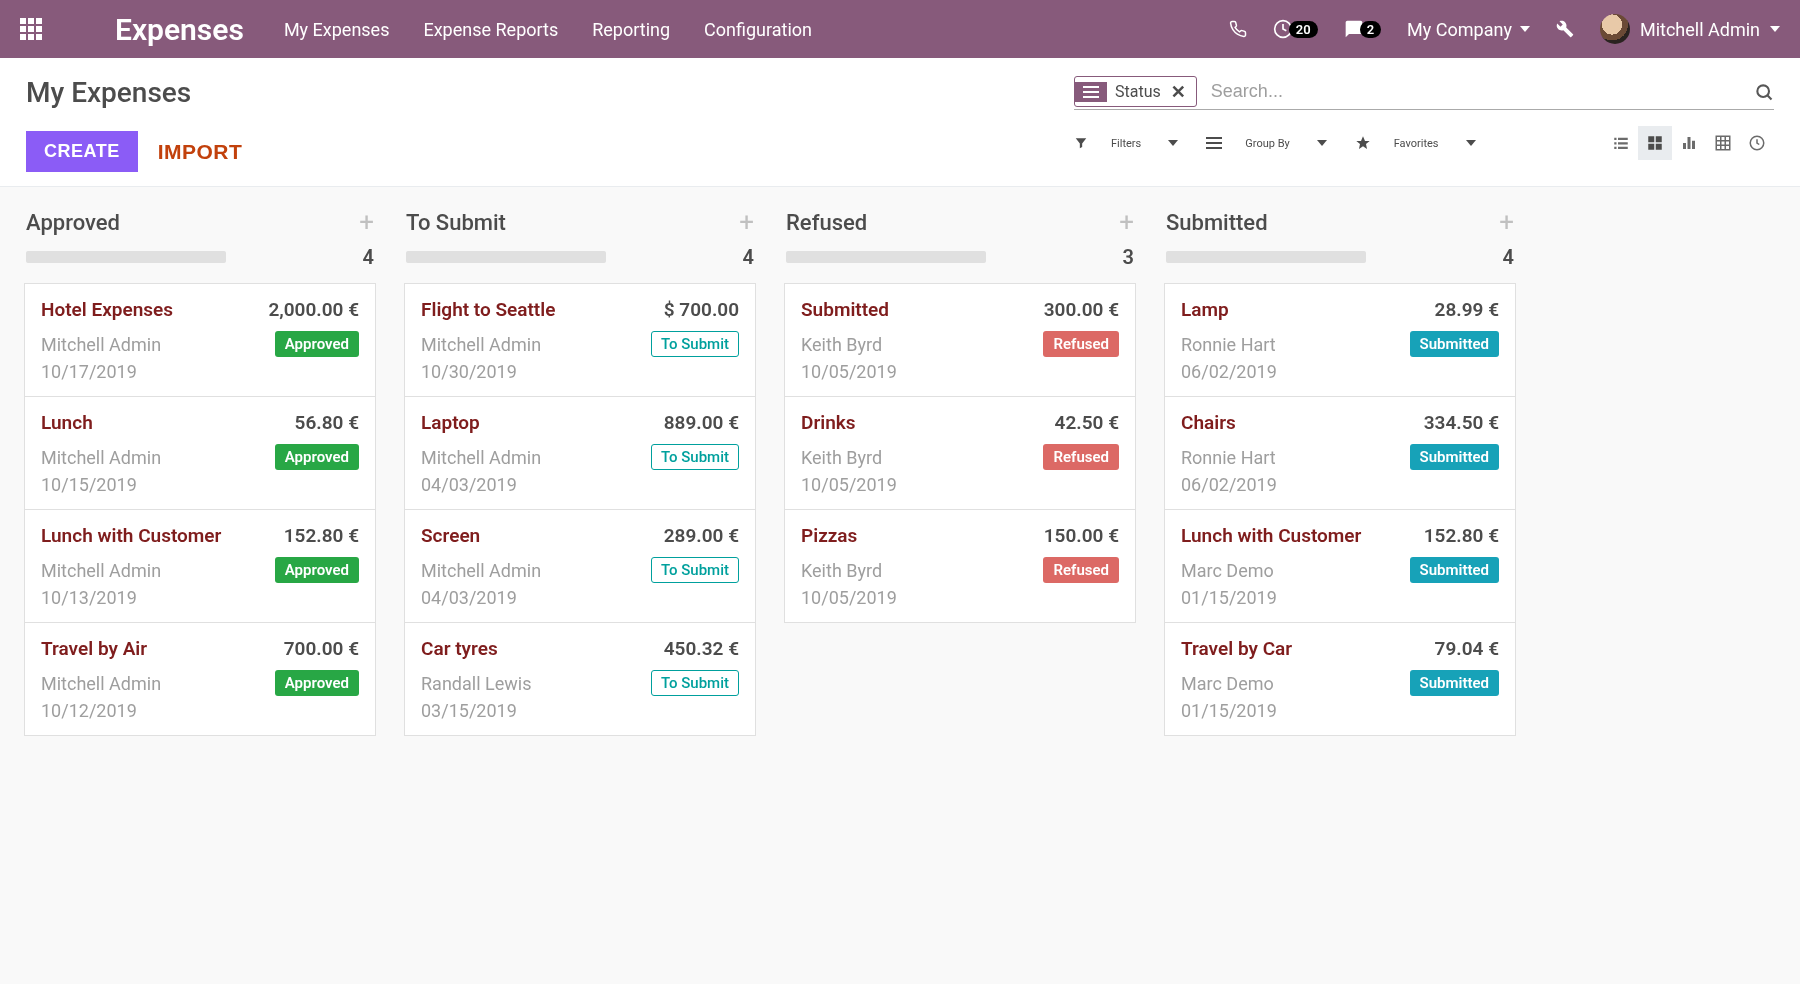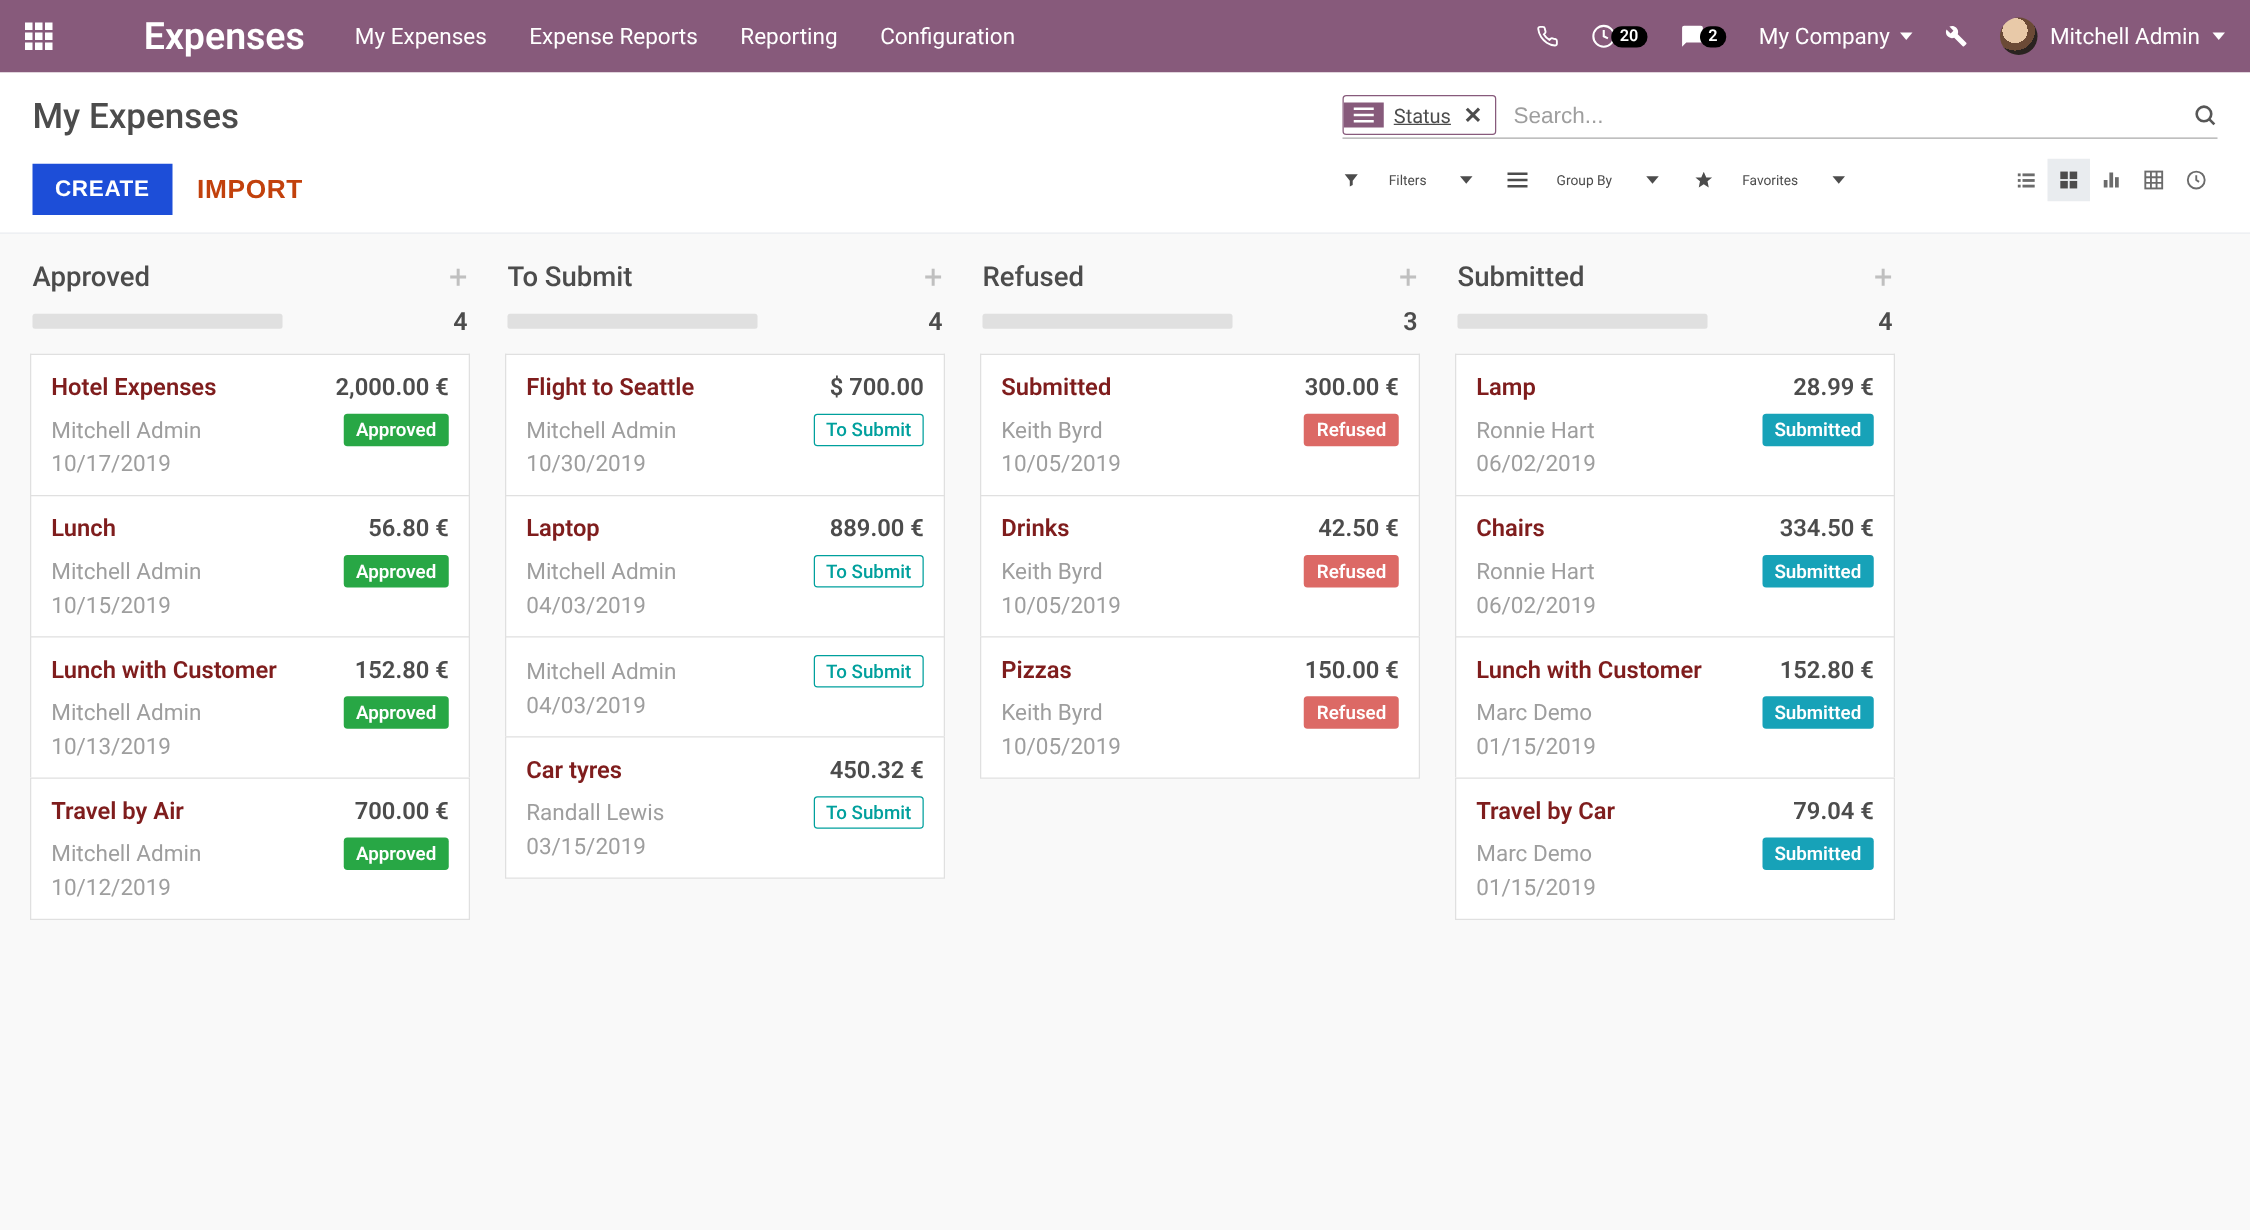--- a/index.html
+++ b/index.html
@@ -21,27 +21,27 @@
 .caret-down { width: 0; height: 0; border-left: 5px solid transparent; border-right: 5px solid transparent; border-top: 6px solid #fff; display: inline-block; }
 .avatar { width: 30px; height: 30px; border-radius: 50%; background: radial-gradient(circle at 40% 35%, #e8c9a8 0 38%, #6b4a36 38% 60%, #2a2320 60%); }
 .user-sel { display: flex; align-items: center; gap: 10px; cursor: pointer; }
 
 
 .control-panel { background: #fff; border-bottom: 1px solid #e9ecef; padding: 18px 26px 14px; display: flex; flex-wrap: wrap; }
 .cp-left { flex: 1; }
 .cp-right { flex: 1; display: flex; flex-direction: column; align-items: flex-end; gap: 16px; }
 .page-title { font-size: 28px; font-weight: 500; color: #4c4c4c; margin-bottom: 22px; }
 .btn-row { display: flex; gap: 20px; align-items: center; }
-.btn-create { background: #1d4ed8; color: #fff; border: none; padding: 10px 18px; font-size: 18px; font-weight: 600; cursor: pointer; letter-spacing: 0.5px; }
+.btn-create { background: #8b5cf6; color: #fff; border: none; padding: 10px 18px; font-size: 18px; font-weight: 600; cursor: pointer; letter-spacing: 0.5px; }
 .btn-import { background: none; border: none; color: #c2410c; font-size: 21px; font-weight: 600; cursor: pointer; letter-spacing: 0.5px; }
 
 .search-wrap { display: flex; align-items: center; border-bottom: 1px solid #aaa; width: 700px; padding-bottom: 2px; }
 .facet { display: flex; align-items: center; border: 1px solid #875A7B; border-radius: 3px; overflow: hidden; margin-right: 8px; }
 .facet-icon { background: #875A7B; color: #fff; padding: 4px 8px; display: flex; align-items: center; }
-.facet-label { padding: 4px 8px; color: #4c4c4c; font-size: 16px; text-decoration: underline; }
+.facet-label { padding: 4px 8px; color: #4c4c4c; font-size: 16px; }
 .facet-remove { padding: 4px 10px 4px 2px; color: #4c4c4c; font-size: 18px; cursor: pointer; font-weight: bold; }
 .search-input { flex: 1; border: none; outline: none; font-size: 18px; padding: 4px 6px; color: #4c4c4c; }
 .search-input::placeholder { color: #9e9e9e; }
 .search-glass { color: #6b6b6b; font-size: 20px; cursor: pointer; font-weight: bold; }
 
 .toolbar { display: flex; align-items: center; gap: 28px; width: 700px; }
 .tool-group { display: flex; align-items: center; gap: 23px; color: #4c4c4c; font-size: 11px; cursor: pointer; }
 .tool-group .caret-down2 { border-top-color: #4c4c4c; margin-left: 4px; }
 .caret-down2 { width: 0; height: 0; border-left: 5px solid transparent; border-right: 5px solid transparent; border-top: 6px solid #4c4c4c; display: inline-block; }
 .view-switcher { display: flex; gap: 0; margin-left: auto; }
@@ -319,20 +319,24 @@
         <span class="card-title">Laptop</span>
         <span class="card-amount">889.00 €</span>
       </div>
       <div class="card-mid">
         <span class="card-user">Mitchell Admin</span>
         <span class="status-badge outline">To Submit</span>
       </div>
       <div class="card-date">04/03/2019</div>
         </div>
         <div class="card">
+      <div class="card-top">
+        <span class="card-title">Screen</span>
+        <span class="card-amount">289.00 €</span>
+      </div>
       <div class="card-mid">
         <span class="card-user">Mitchell Admin</span>
         <span class="status-badge outline">To Submit</span>
       </div>
       <div class="card-date">04/03/2019</div>
         </div>
         <div class="card">
       <div class="card-top">
         <span class="card-title">Car tyres</span>
         <span class="card-amount">450.32 €</span>

